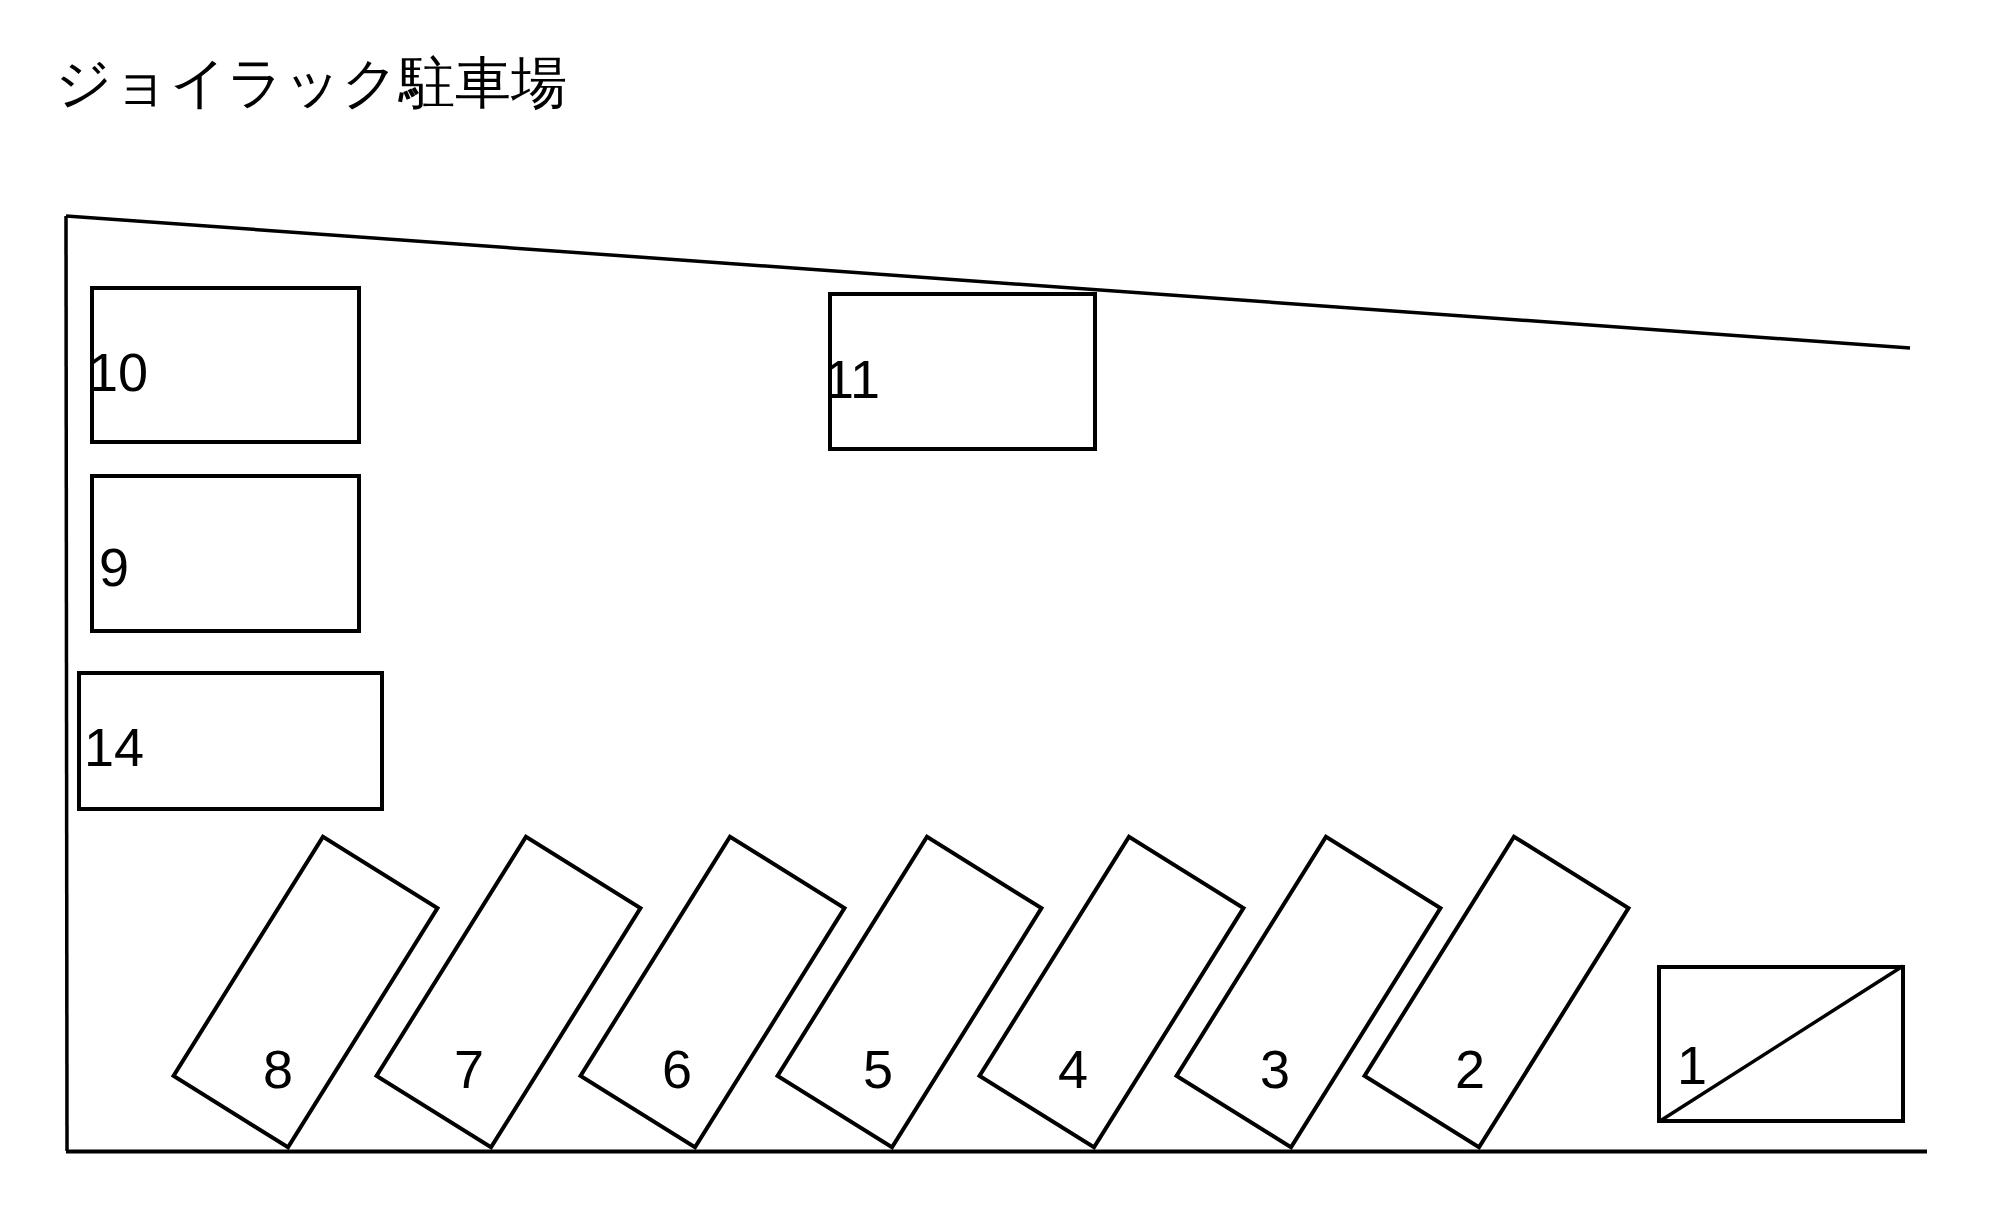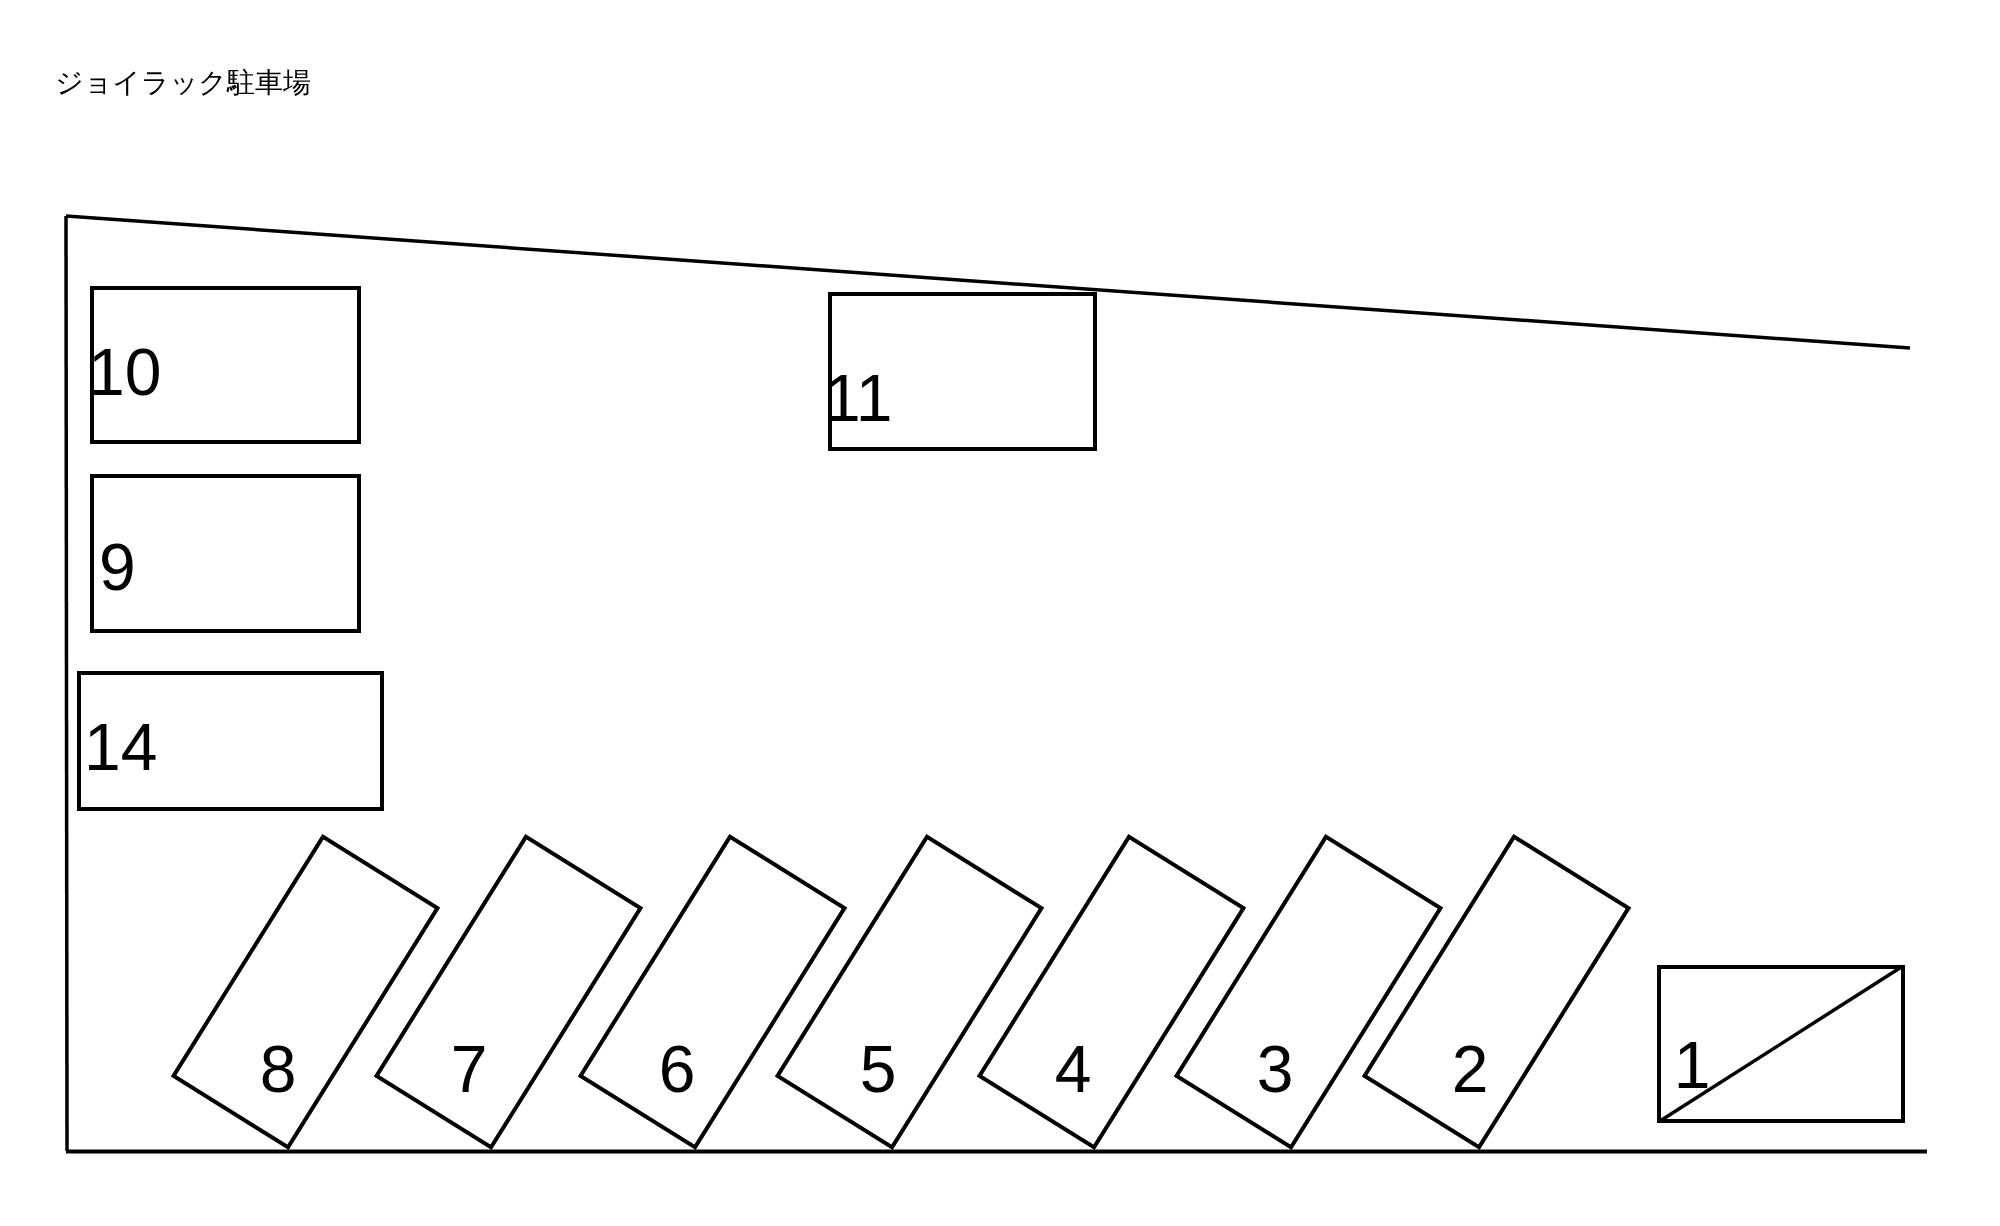--- a/index.html
+++ b/index.html
@@ -13,21 +13,21 @@
     height: 1226px;
     background: #ffffff;
     font-family: "Liberation Sans", "DejaVu Sans", sans-serif;
     color: #000000;
     overflow: hidden;
   }
   .title {
     position: absolute;
     left: 55px;
     top: 58px;
-    font-size: 28px;
+    font-size: 56px;
     line-height: 50px;
     letter-spacing: 0px;
     color: #000000;
     white-space: nowrap;
   }
   .boundary-svg {
     position: absolute;
     left: 0;
     top: 0;
     width: 2000px;
@@ -56,29 +56,29 @@
   }
   .stall-8 { left: 236px; }
   .stall-7 { left: 439px; }
   .stall-6 { left: 643px; }
   .stall-5 { left: 840px; }
   .stall-4 { left: 1042px; }
   .stall-3 { left: 1239px; }
   .stall-2 { left: 1427px; }
   .num {
     position: absolute;
-    font-size: 66px;
+    font-size: 54px;
     line-height: 66px;
     color: #000000;
     white-space: nowrap;
   }
   .num-10 { left: 88px;   top: 339px; }
   .num-9  { left: 99px;   top: 534px; }
   .num-12 { left: 84px;   top: 714px; }
-  .num-11 { left: 824px;  top: 365px; }
+  .num-11 { left: 824px;  top: 346px; }
   .num-centered { transform: translateX(-50%); }
   .num-8 { left: 278px;  top: 1036px; }
   .num-7 { left: 469px;  top: 1036px; }
   .num-6 { left: 677px;  top: 1036px; }
   .num-5 { left: 878px;  top: 1036px; }
   .num-4 { left: 1073px; top: 1036px; }
   .num-3 { left: 1275px; top: 1036px; }
   .num-2 { left: 1470px; top: 1036px; }
   .num-1 { left: 1692px; top: 1032px; }
 </style>

